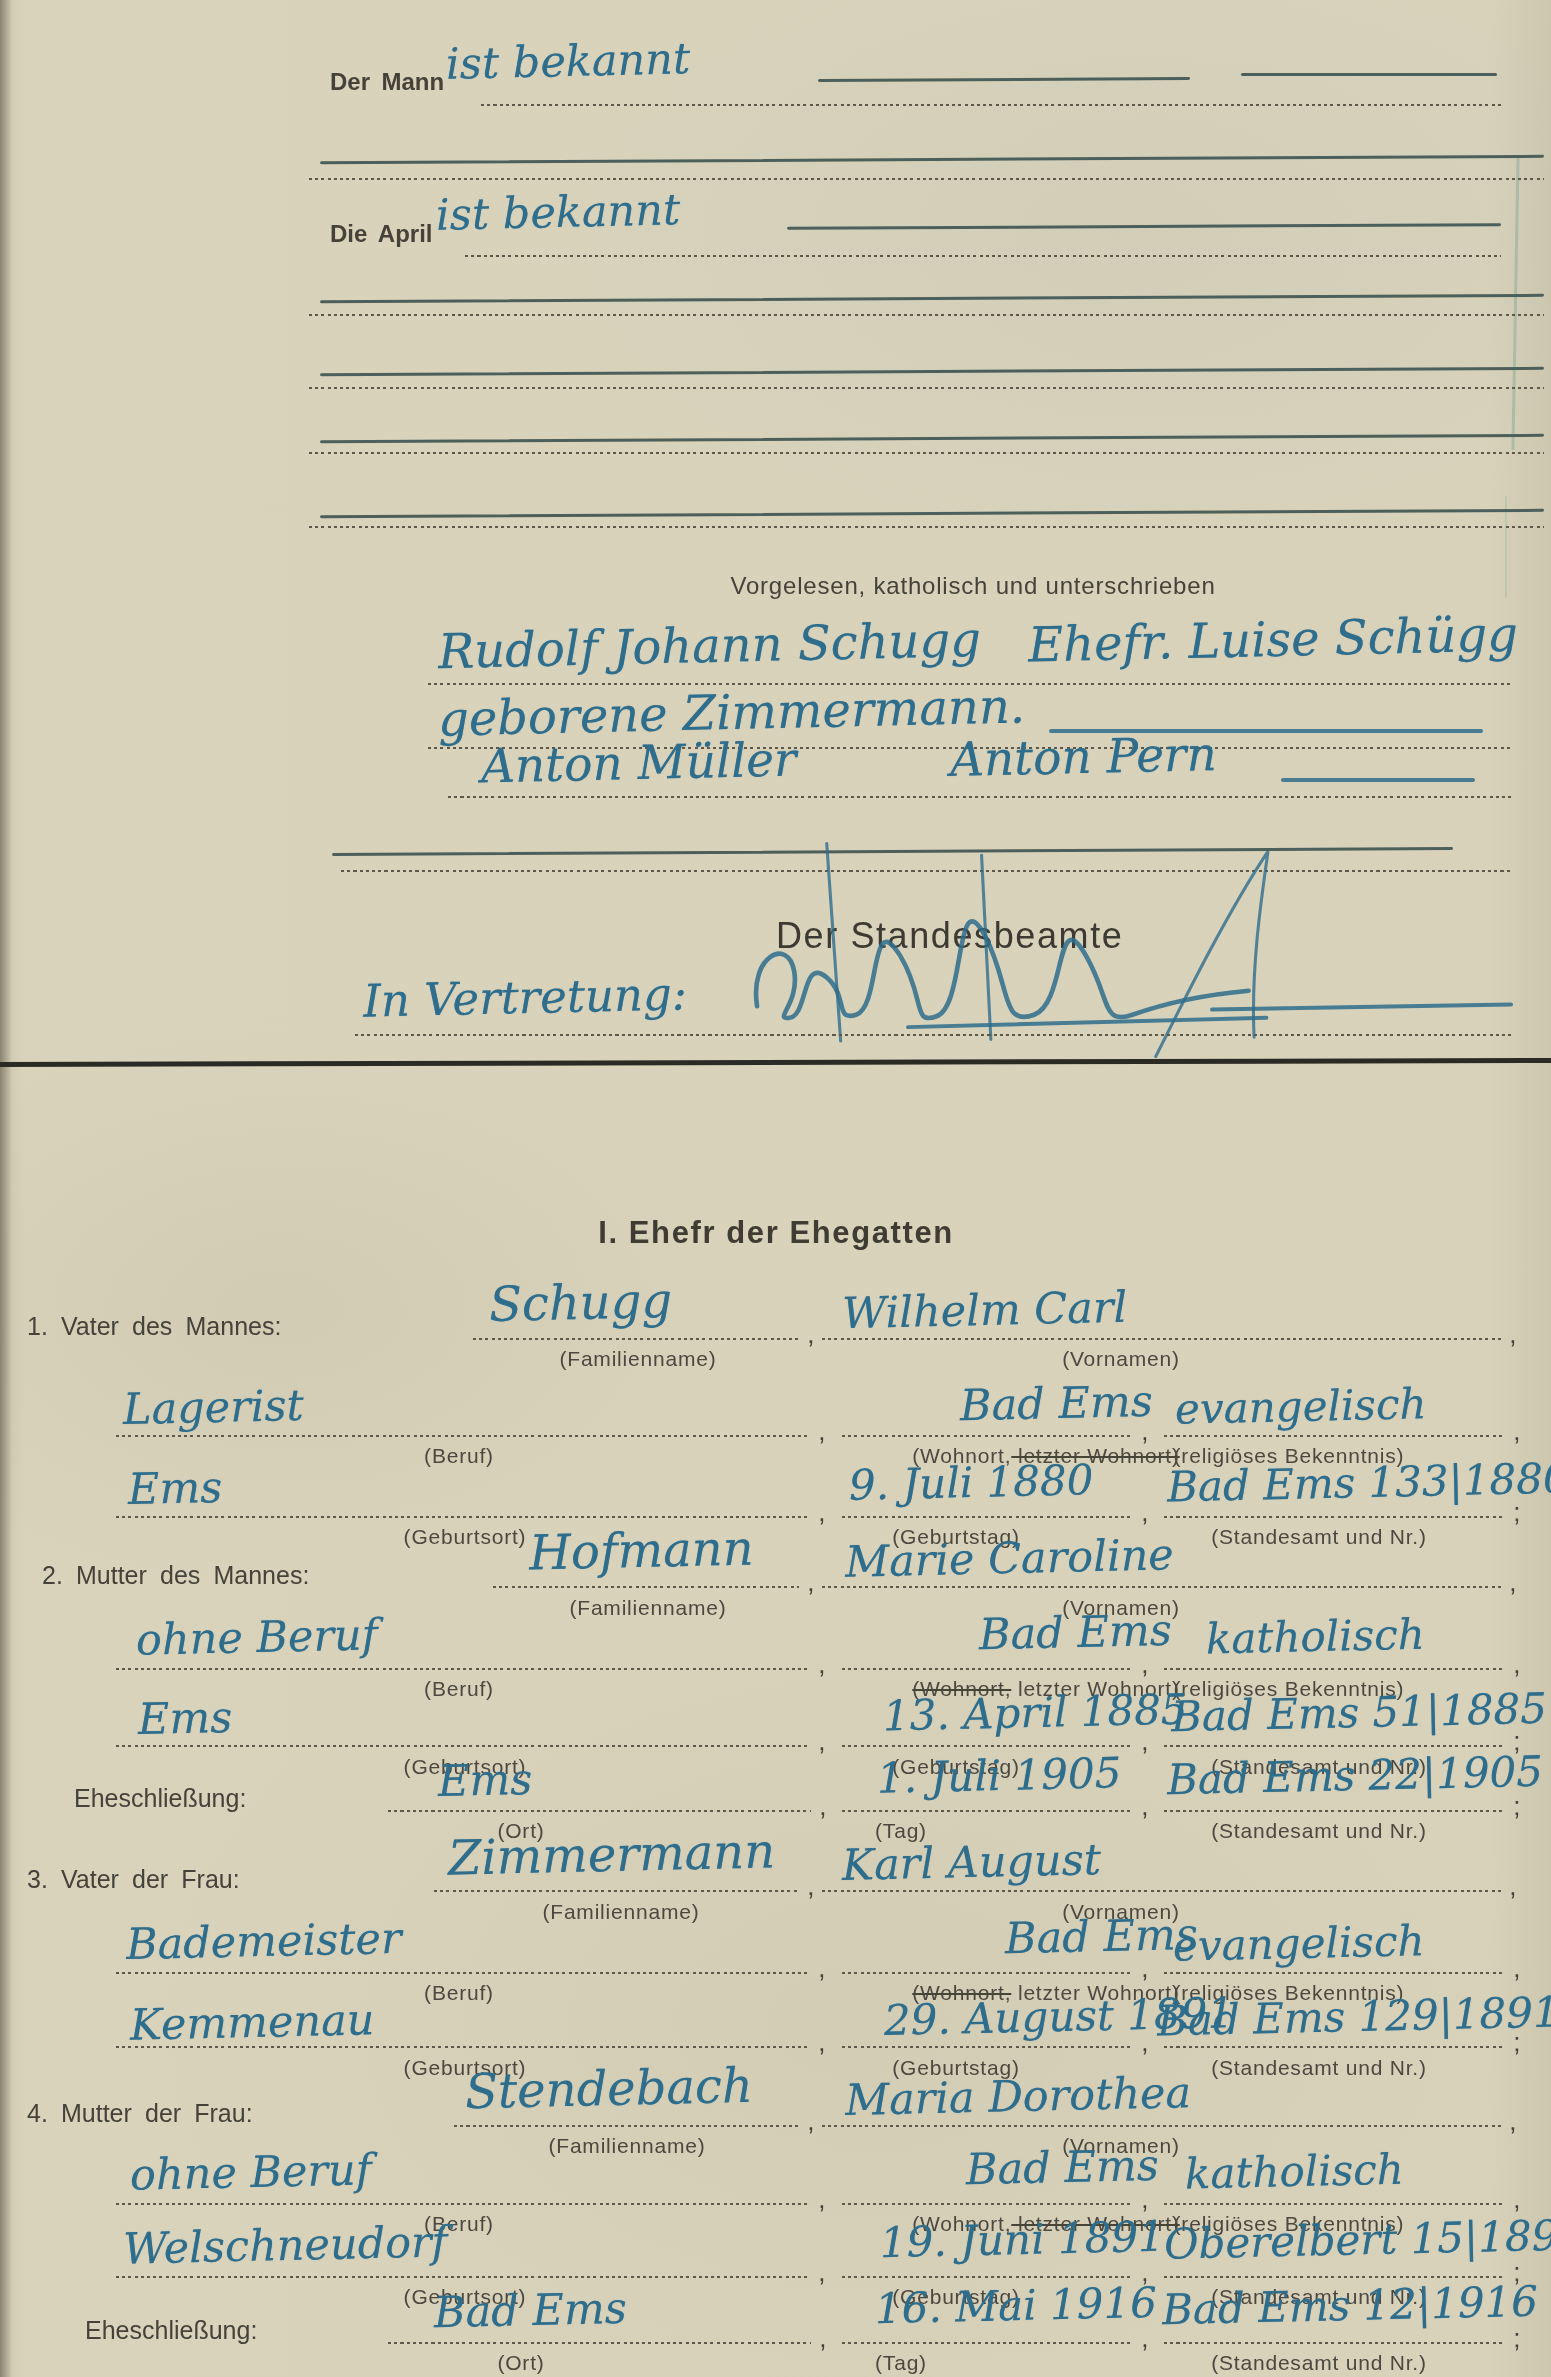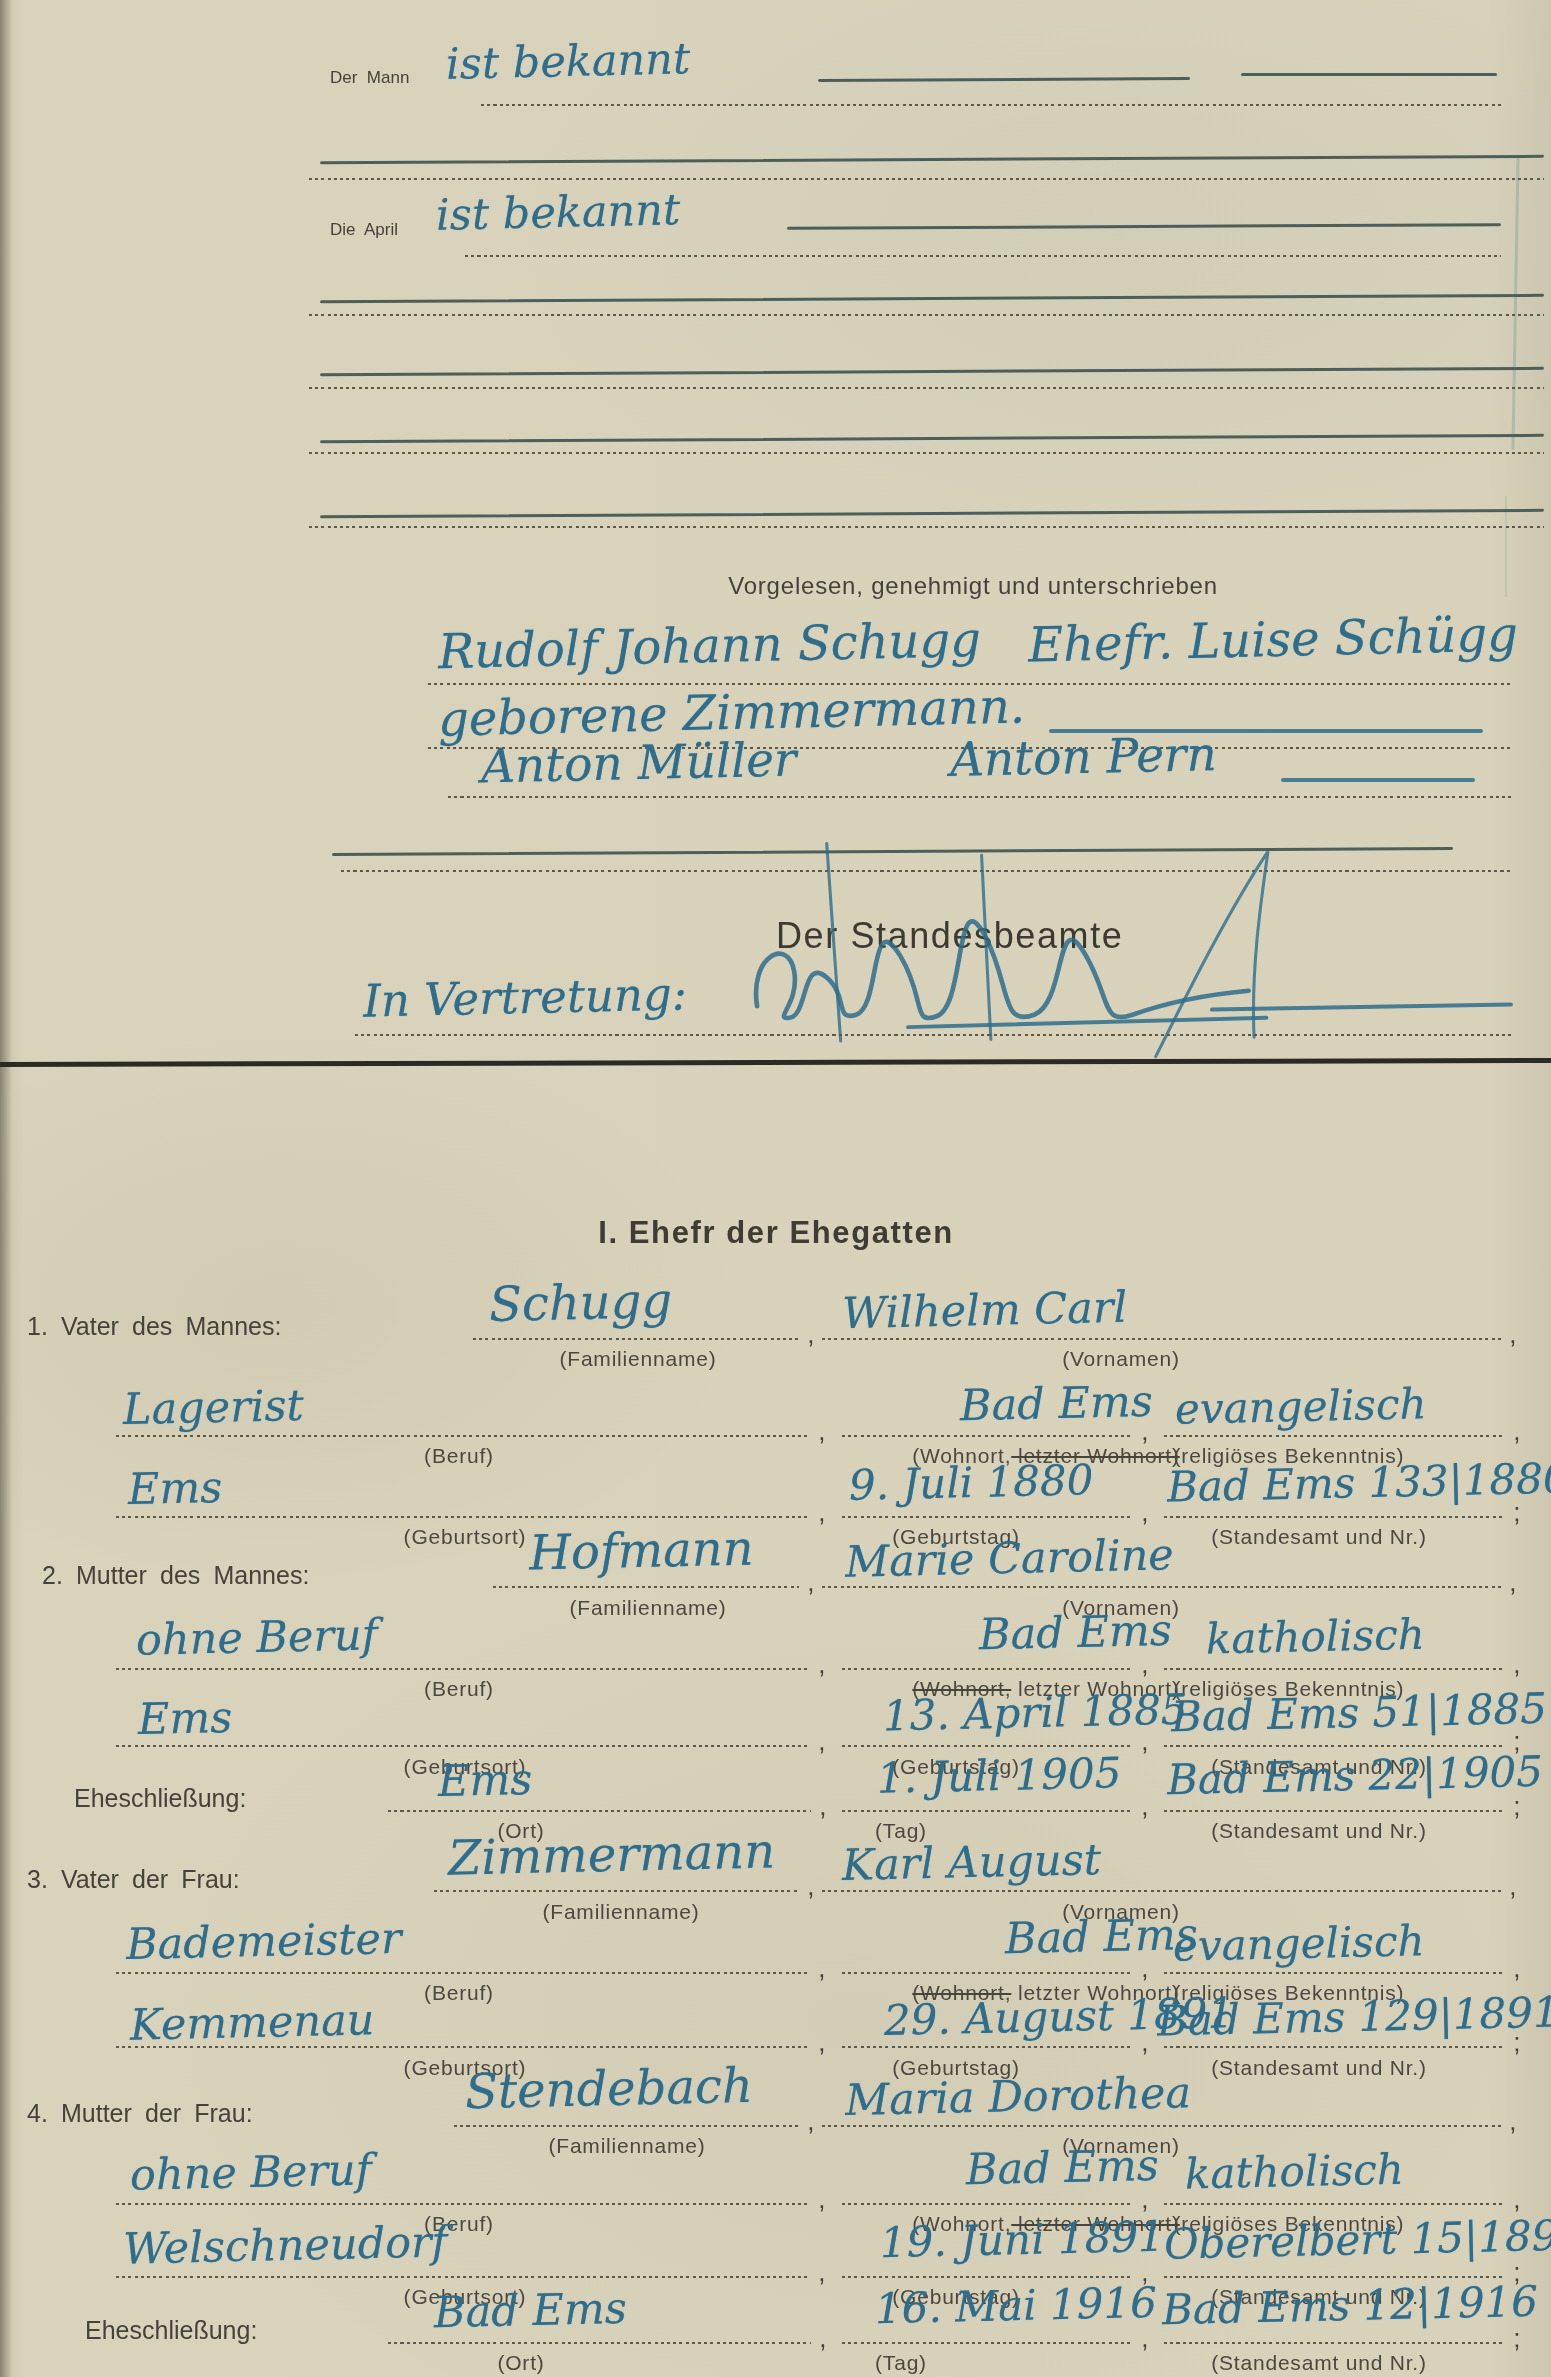--- a/index.html
+++ b/index.html
@@ -27,21 +27,21 @@
   .dot.c::after{content:",";}
   .dot.sc::after{content:";";}
   .sol{position:absolute;height:3.1px;background:#4d5f5a;border-radius:2.3px;}
   .inkline{position:absolute;height:3.9px;background:#2e6d8c;border-radius:2.3px;opacity:.85;}
   .divider{position:absolute;height:5.4px;background:#2b2a25;}
   .h1{position:absolute;transform:translateX(-50%);font-weight:bold;font-size:45px;
       letter-spacing:5.4px;color:#3e3c33;}
   .h2{position:absolute;transform:translateX(-50%);font-weight:bold;font-size:31px;
       letter-spacing:1.6px;color:#3e3c33;}
   .rowlab{font-size:25px;word-spacing:6.2px;}
-  .toplab{font-size:17px;word-spacing:4.7px;}
+  .toplab{font-size:24px;word-spacing:4.7px;font-weight:bold;}
   .att{font-size:24px;letter-spacing:0.8px;}
   .reg{font-size:36px;letter-spacing:1.6px;color:#3c3a32;}
   .strike{text-decoration:line-through;text-decoration-thickness:2.3px;text-decoration-color:#474538;}
   .ghost{position:absolute;background:#4d8f7e;}
 </style>
 </head>
 <body>
 
 <div class="page">
   <div class="edgeL"></div>
@@ -64,21 +64,21 @@
 
   <div class="sol" style="left:320px;top:297px;width:1224px;transform:rotate(-0.3deg);"></div>
   <div class="dot" style="left:309px;top:314px;width:1235px;"></div>
   <div class="sol" style="left:320px;top:370px;width:1224px;transform:rotate(-0.3deg);"></div>
   <div class="dot" style="left:309px;top:387px;width:1235px;"></div>
   <div class="sol" style="left:320px;top:437px;width:1224px;transform:rotate(-0.3deg);"></div>
   <div class="dot" style="left:309px;top:452px;width:1235px;"></div>
   <div class="sol" style="left:320px;top:512px;width:1224px;transform:rotate(-0.3deg);"></div>
   <div class="dot" style="left:309px;top:526px;width:1235px;"></div>
 
-  <div class="print att" style="left:973px;top:572px;transform:translateX(-50%);">Vorgelesen, genehmigt und unterschrieben</div>
+  <div class="print att" style="left:973px;top:572px;transform:translateX(-50%);">Vorgelesen, katholisch und unterschrieben</div>
 
   <div class="hw" style="left:438px;top:617px;font-size:48px;">Rudolf Johann Schugg</div>
   <div class="hw" style="left:1028px;top:611px;font-size:48px;">Ehefr. Luise Schügg</div>
   <div class="dot" style="left:428px;top:683px;width:1082px;"></div>
 
   <div class="hw" style="left:438px;top:684px;font-size:48px;">geborene Zimmermann.</div>
   <div class="inkline" style="left:1049px;top:729px;width:434px;"></div>
   <div class="dot" style="left:428px;top:747px;width:1082px;"></div>
 
   <div class="hw" style="left:481px;top:735px;font-size:47px;">Anton Müller</div>

